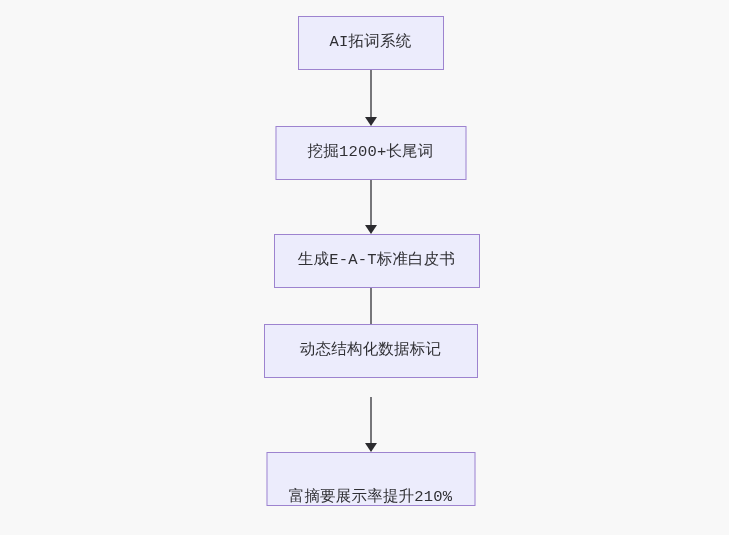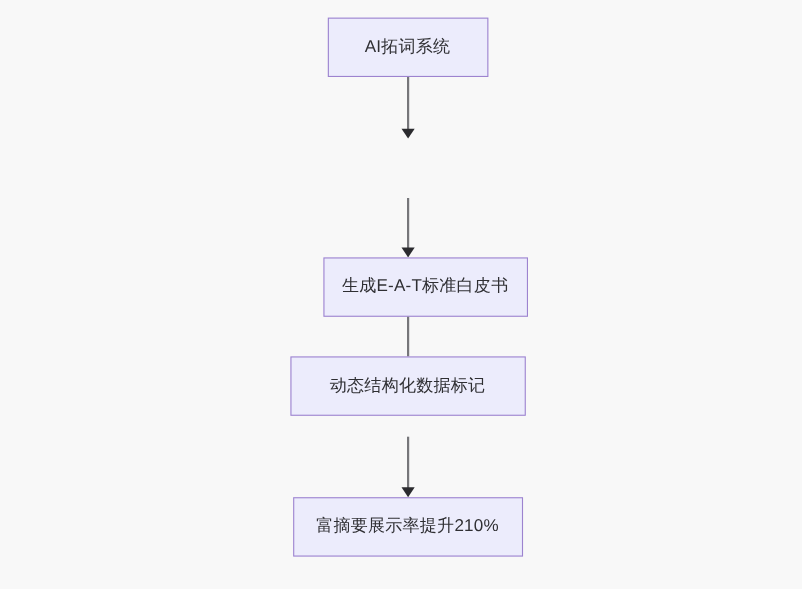--- a/index.html
+++ b/index.html
@@ -28,35 +28,36 @@
     box-sizing: border-box;
     background: #ececfc;
     border: 1.6px solid #9d83cf;
     border-radius: 0;
     display: flex;
     align-items: center;
     justify-content: center;
     height: 54px;
     left: 50%;
     transform: translateX(-50%);
+    font-family: Liberation Mono, monospace;
   }
   .node-label {
     font-size: 15.5px;
     line-height: 1;
     color: #2f2f33;
     white-space: nowrap;
     letter-spacing: 0.2px;
   }
 
   
   #node-0 { top: 16px;  width: 146px; margin-left: 6px; }
   #node-1 { top: 126px; width: 191px; margin-left: 6px; }
-  #node-2 { top: 234px; width: 186px; margin-left: 22px; }
+  #node-2 { top: 234px; width: 206px; margin-left: 12px; }
   #node-3 { top: 324px; width: 214px; margin-left: 6px; }
-  #node-4 { top: 452px; width: 209px; margin-left: 6px; }
+  #node-4 { top: 452px; width: 209px; margin-left: 6px; align-items: flex-end; }
 
   
   .edge {
     position: absolute;
     left: 371px;
     width: 14px;
     margin-left: -7px;
     pointer-events: none;
   }
   .edge .edge-line {
@@ -103,20 +104,23 @@
 
   <div class="node" id="node-0">
     <span class="node-label">AI拓词系统</span>
   </div>
 
   <div class="edge" id="edge-0">
     <div class="edge-line"></div>
     <div class="edge-arrow"></div>
   </div>
 
+  <div class="node" id="node-1">
+    <span class="node-label">挖掘1200+长尾词</span>
+  </div>
 
   <div class="edge" id="edge-1">
     <div class="edge-line"></div>
     <div class="edge-arrow"></div>
   </div>
 
   <div class="node" id="node-2">
     <span class="node-label">生成E-A-T标准白皮书</span>
   </div>
 

